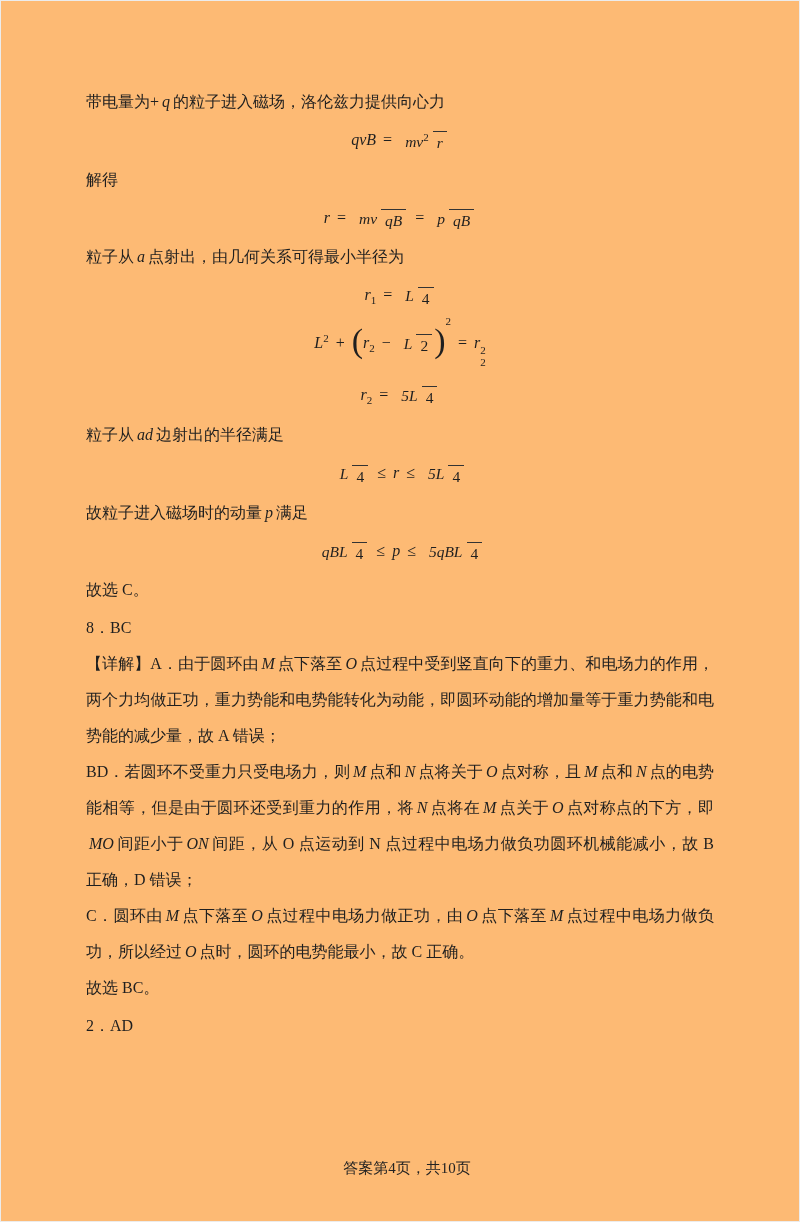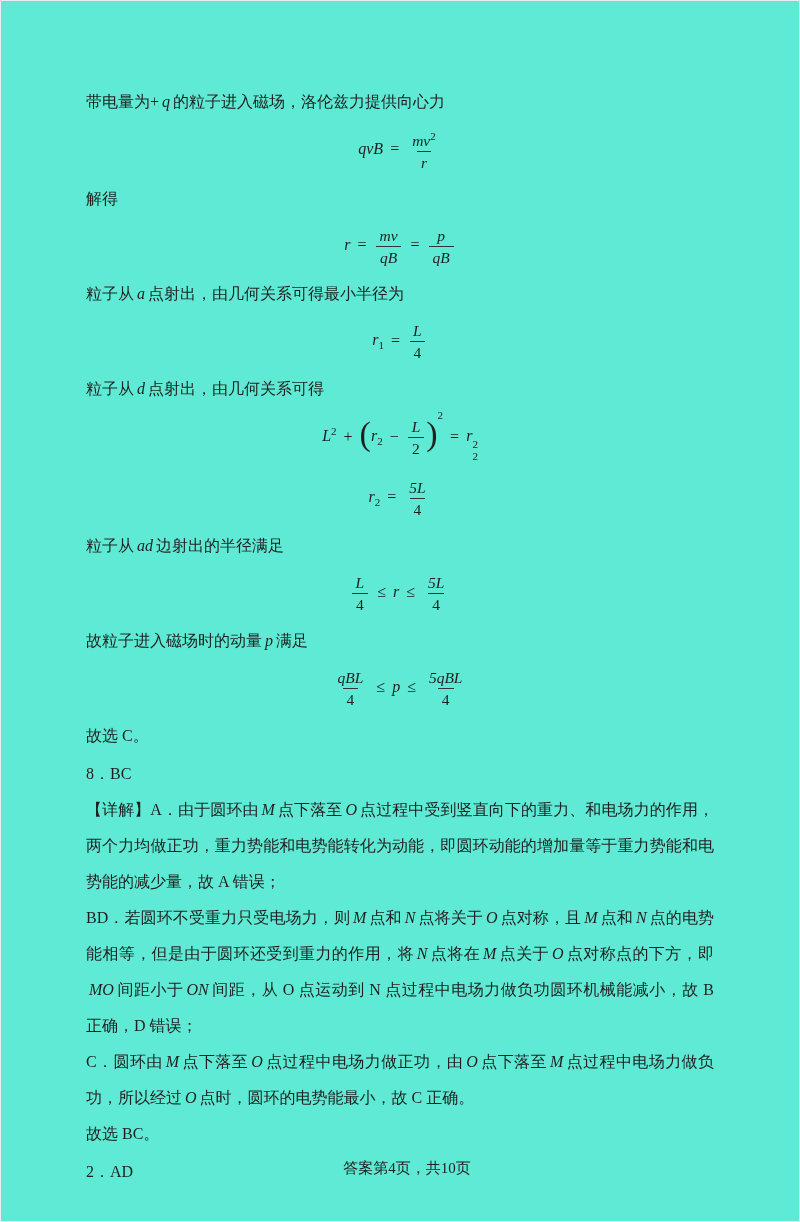--- a/index.html
+++ b/index.html
@@ -4,21 +4,21 @@
 <style>
   * { margin:0; padding:0; box-sizing:border-box; }
   html,body { margin:0; }
   body {
     width:800px; height:1222px;
     background:#f4f4f4;
     font-family:"Liberation Serif","DejaVu Serif",serif;
   }
   .page {
     width:800px; height:1222px;
-    background:#5eead4;
+    background:#fdba74;
     position:relative;
     padding:84px 86px 0 86px;
     overflow:hidden;
     box-shadow: inset 0 0 0 1px #ececec;
     color:#1f1f1f;
   }
   .para {
     font-size:16px;
     line-height:36px;
     text-align:justify;
@@ -28,21 +28,21 @@
     text-align:center;
     margin:4px 0;
     font-size:16px;
     line-height:1.2;
     padding:6px 0;
   }
   .mi { font-style:italic; }
   .mo { margin:0 7px; font-style:normal; display:inline-block; }
   .frac {
     display:inline-flex;
-    flex-direction:column;
+    flex-direction:row;
     align-items:center;
     vertical-align:middle;
     margin:0 2px;
     font-size:15.5px;
   }
   .frac .num { display:block; padding:0 4px 2px 4px; line-height:1.1; }
   .frac .den { display:block; border-top:1px solid #333; padding:2px 4px 0 4px; line-height:1.1; }
   sub { font-size:11px; font-style:normal; }
   sup { font-size:11px; font-style:normal; }
   .bigp {
@@ -91,21 +91,20 @@
 
   <p class="para"><span>粒子从</span><i>a</i><span>点射出，由几何关系可得最小半径为</span></p>
 
   <div class="equation">
     <span class="mi">r</span><sub>1</sub><span class="mo">=</span><span class="frac">
         <span class="num mi">L</span>
         <span class="den">4</span>
       </span>
   </div>
 
-  <p class="para"><span>粒子从</span><i>d</i><span>点射出，由几何关系可得</span></p>
 
   <div class="equation">
     <span class="mi">L</span><sup>2</sup><span class="mo">+</span><span class="bigp">(</span><span class="mi">r</span><sub>2</sub><span class="mo">−</span><span class="frac">
         <span class="num mi">L</span>
         <span class="den">2</span>
       </span><span class="bigp">)</span><sup class="hi">2</sup><span class="mo">=</span><span class="mi">r</span><span class="stack">
         <span>2</span>
         <span>2</span>
       </span>
   </div>

